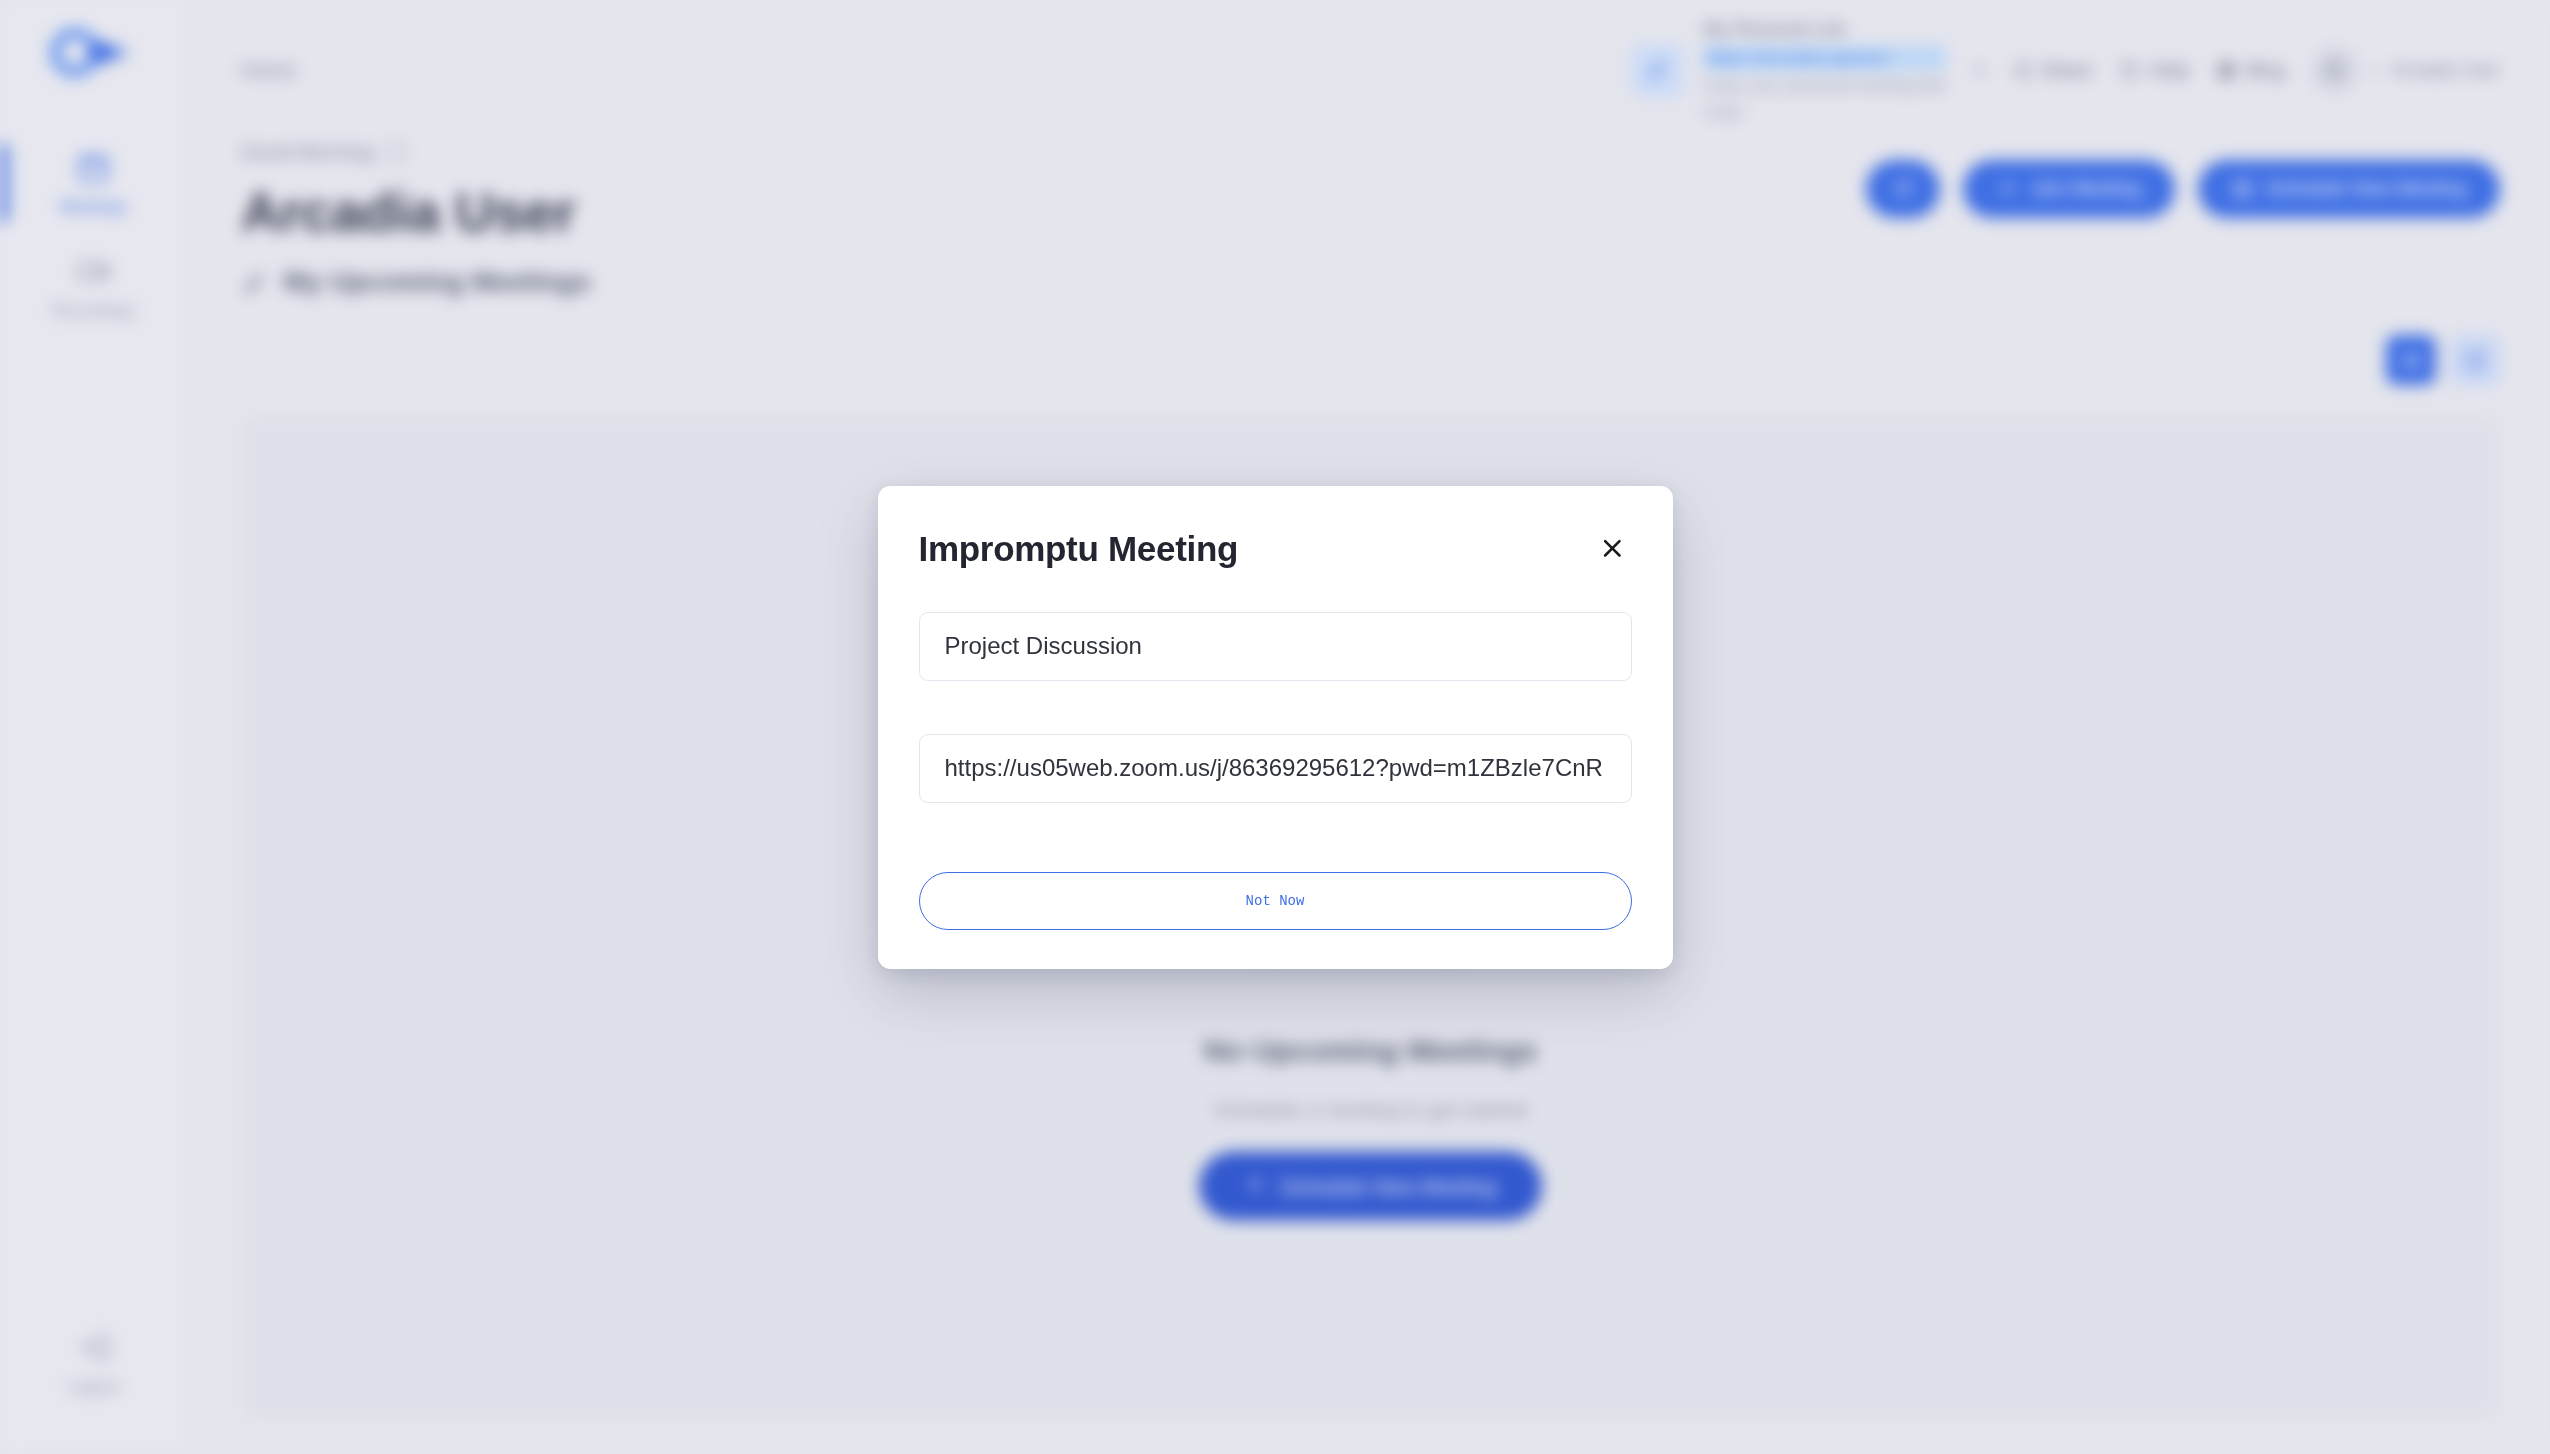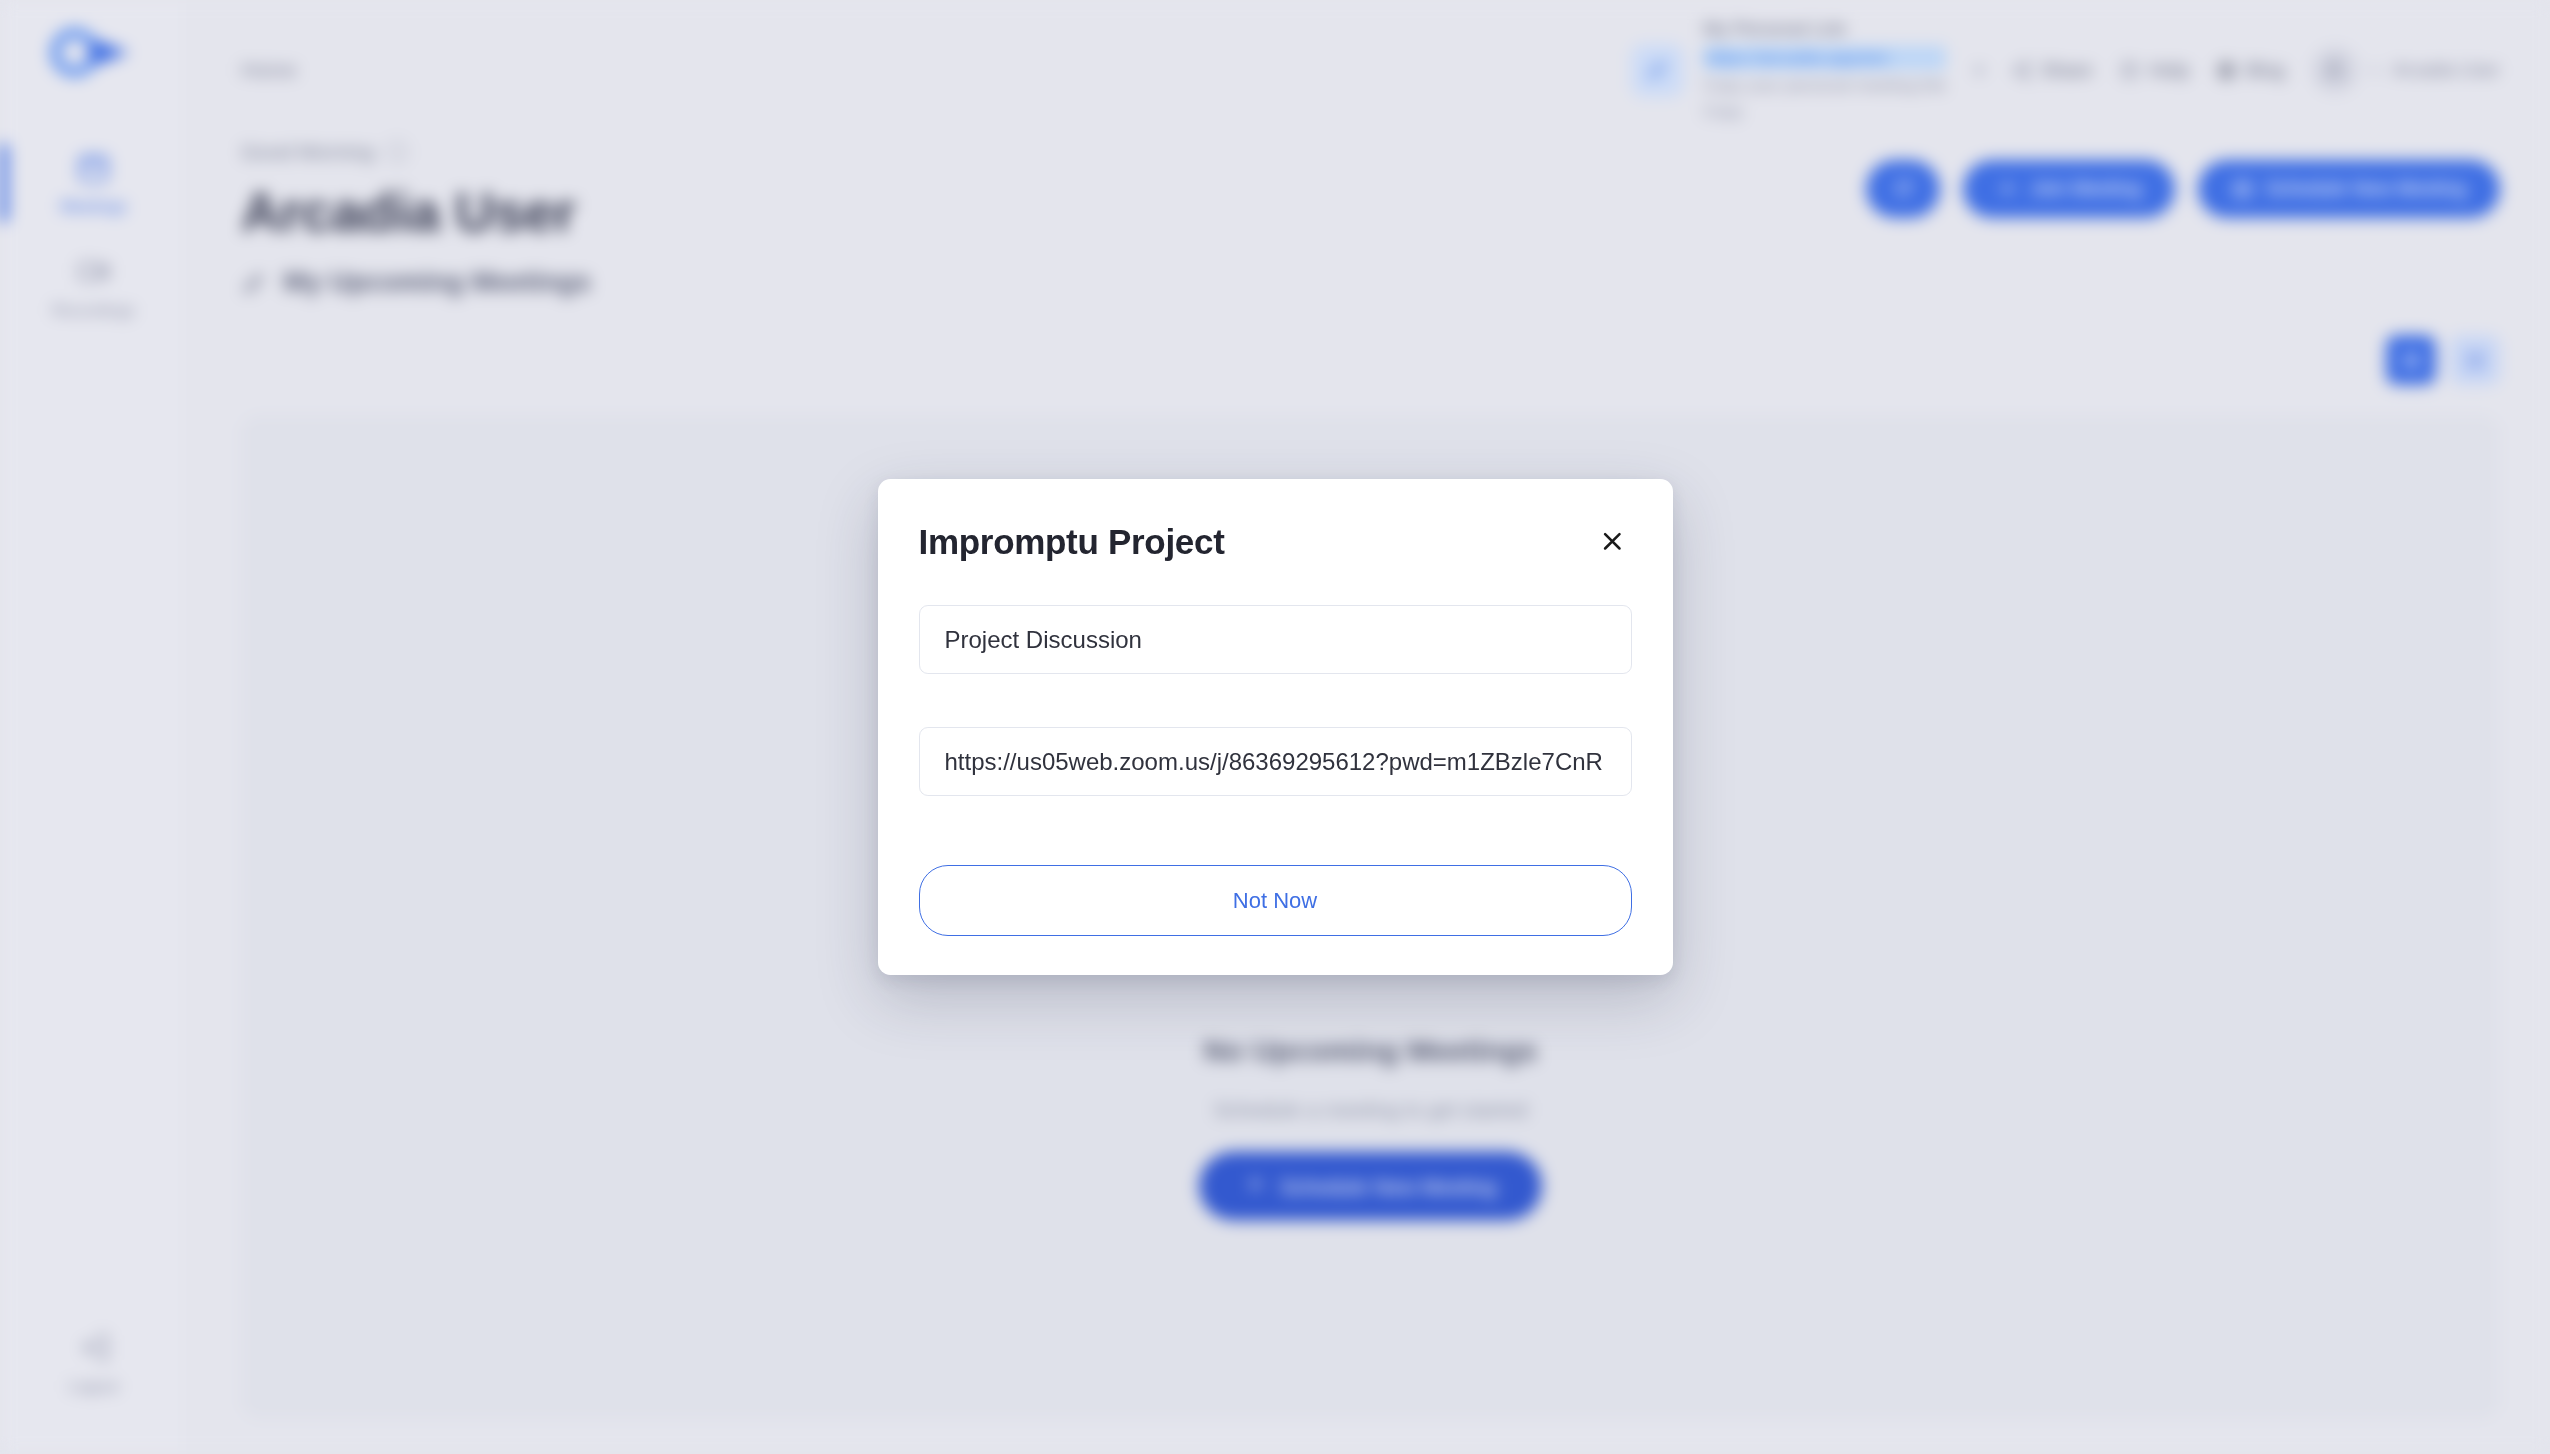--- a/index.html
+++ b/index.html
@@ -285,27 +285,28 @@
   }
   .field + .field { margin-top: 53px; text-align: right; }
 
   .modal-actions {
     display: flex;
     gap: 41px;
     margin-top: 69px;
   }
   .btn {
     flex: 1 1 0;
-    height: 71px;
+    height: 58px;
     border-radius: 29px;
     display: flex;
     align-items: center;
     justify-content: center;
-    font-size: 22px;
+    font-size: 14px;
     cursor: pointer;
+    font-family: Liberation Mono, monospace;
   }
   .btn-secondary {
     background: #ffffff;
     border: 1.3px solid #3f6fe4;
     color: #3f6fe4;
   }
   .btn-primary {
     background: #3469e0;
     border: 1.3px solid #3469e0;
     color: #ffffff;
@@ -531,21 +532,21 @@
 
       </div>
     </div>
   </div>
 </div>
 
 <div class="modal-layer">
   <div class="modal">
 
     <div class="modal-head">
-      <div class="modal-title">Impromptu Project</div>
+      <div class="modal-title">Impromptu Meeting</div>
       <div class="modal-close">
         <svg width="26.6" height="26.6" viewBox="0 0 24 24" fill="none" stroke="#1a1a1a" stroke-width="2.3" stroke-linecap="round">
           <path d="M5.5 5.5l13 13M18.5 5.5l-13 13"></path>
         </svg>
       </div>
     </div>
 
     <div class="field" placeholder="Meeting topic">Project Discussion</div>
 
     <div class="field" placeholder="Meeting link">https://us05web.zoom.us/j/86369295612?pwd=m1ZBzle7CnR</div>

